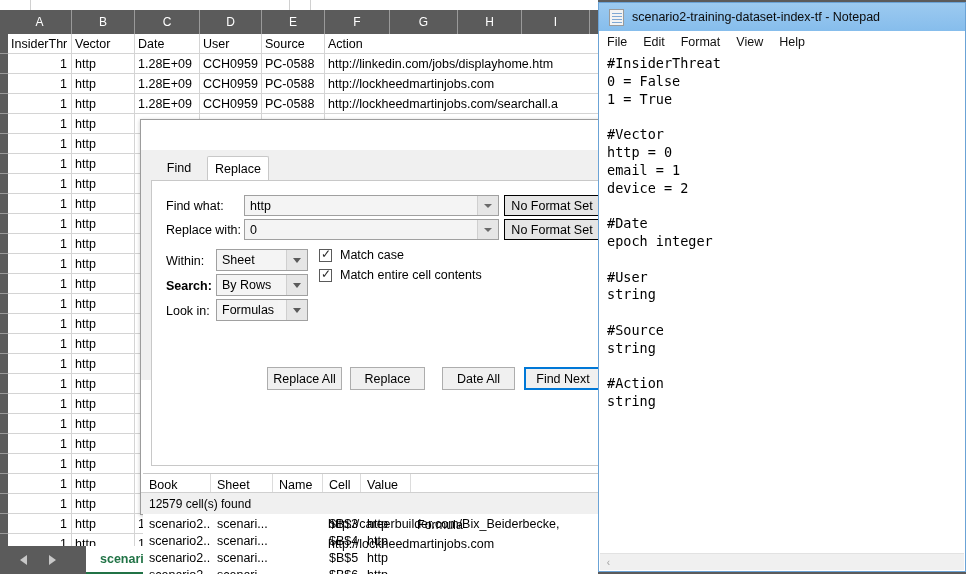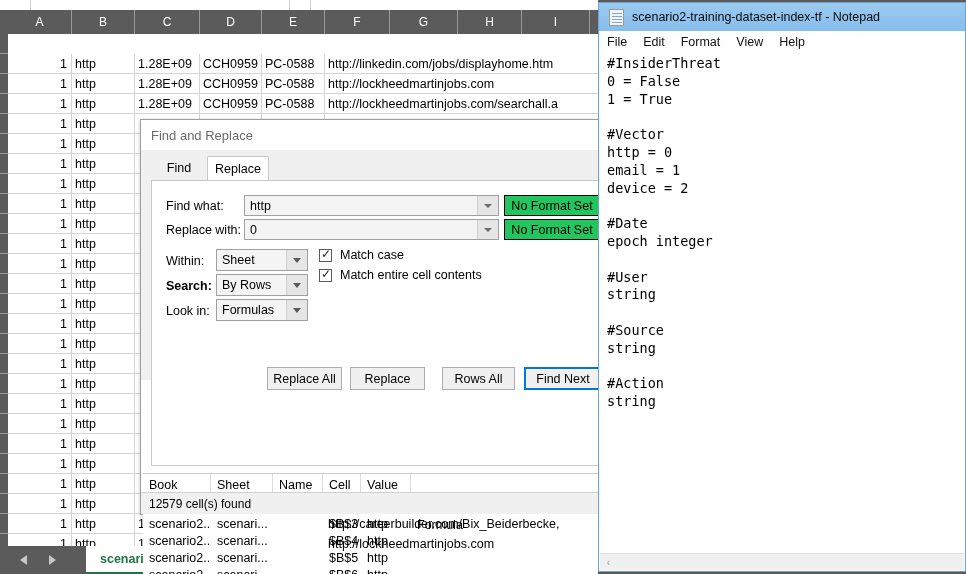--- a/index.html
+++ b/index.html
@@ -71,21 +71,21 @@
   .tabpane { position:absolute; left:10px; top:30px; width:458px; height:286px;
              background:#ffffff; border:1px solid #c8c8c8; }
 
   .lbl { position:absolute; font-size:12.5px; color:#000; }
   .combo { position:absolute; background:#f5f5f5; border:1px solid #a0a0a0; display:flex; }
   .combo .txt { flex:1; font-size:12.5px; color:#000; display:flex; align-items:center; padding-left:5px; background:#f4f4f4; }
   .combo .arrow { width:21px; background:#e6e6e6; border-left:1px solid #cfcfcf;
                   display:flex; align-items:center; justify-content:center; }
   .chev { width:0;height:0;border-left:4px solid transparent;border-right:4px solid transparent;border-top:5px solid #5a5a5a; }
   .chev.thin { border-left:4px solid transparent;border-right:4px solid transparent;border-top:4px solid #6a6a6a; }
-  .fmtbtn { position:absolute; background:#22c55e; border:1px solid #000;
+  .fmtbtn { position:absolute; background:#e5e5e5; border:1px solid #000;
             font-size:12.5px; display:flex; align-items:center; justify-content:center; }
 
   .chk { position:absolute; width:13px; height:13px; background:#fff; border:1px solid #5a5a5a; }
   .chk::after { content:"✓"; position:absolute; left:1px; top:-3px; font-size:12px; color:#2a2a2a; }
 
   .actbtn { position:absolute; height:23px; background:#f0f0f0; border:1px solid #adadad;
             font-size:12.5px; color:#000; display:flex; align-items:center; justify-content:center; }
   .actbtn.default { border:2px solid #0078d7; background:#f0f0f0; }
 
   .results { position:absolute; left:2px; top:353px; width:476px; height:124px;
@@ -172,20 +172,28 @@
         <div class="rowhead-cell" style="top: 360px;"></div>
         <div class="rowhead-cell" style="top: 380px;"></div>
         <div class="rowhead-cell" style="top: 400px;"></div>
         <div class="rowhead-cell" style="top: 420px;"></div>
         <div class="rowhead-cell" style="top: 440px;"></div>
         <div class="rowhead-cell" style="top: 460px;"></div>
         <div class="rowhead-cell" style="top: 480px;"></div>
         <div class="rowhead-cell" style="top: 500px;"></div>
       </div>
     <div class="grid" id="grid">
+        <div class="grow" style="top: 0px;">
+          <div class="gcell" style="left: 0px; width: 64px;">InsiderThr</div>
+          <div class="gcell" style="left: 64px; width: 63px;">Vector</div>
+          <div class="gcell" style="left: 127px; width: 65px;">Date</div>
+          <div class="gcell" style="left: 192px; width: 62px;">User</div>
+          <div class="gcell" style="left: 254px; width: 63px;">Source</div>
+          <div class="gcell wide" style="left: 317px; width: 265px; z-index: 1;">Action</div>
+        </div>
         <div class="grow" style="top: 20px;">
           <div class="gcell num" style="left: 0px; width: 64px;">1</div>
           <div class="gcell" style="left: 64px; width: 63px;">http</div>
           <div class="gcell" style="left: 127px; width: 65px;">1.28E+09</div>
           <div class="gcell" style="left: 192px; width: 62px;">CCH0959</div>
           <div class="gcell" style="left: 254px; width: 63px;">PC-0588</div>
           <div class="gcell wide" style="left: 317px; width: 265px; z-index: 1;">http://linkedin.com/jobs/displayhome.htm</div>
         </div>
         <div class="grow" style="top: 40px;">
           <div class="gcell num" style="left: 0px; width: 64px;">1</div>
@@ -385,21 +393,20 @@
       <div class="nav-arrows">
         <div class="nav-arrow left"></div>
         <div class="nav-arrow right"></div>
       </div>
       <div class="sheet-tab">scenario2-training-dataset-tran</div>
       <div class="add-sheet">+</div>
     </div>
   </div>
 
   <div id="fnr">
-    <div class="fnr-title">Find and Replace</div>
 
     <div class="fnr-body">
 
       <div class="tabs">
         <div class="tab inactive">Find</div>
         <div class="tab active">Replace</div>
       </div>
 
       <div class="tabpane">
 
@@ -446,21 +453,21 @@
         </div>
 
         <div class="chk" style="left:167px; top:68px;"></div>
         <div class="lbl" style="left:188px; top:67px;">Match case</div>
 
         <div class="chk" style="left:167px; top:88px;"></div>
         <div class="lbl" style="left:188px; top:87px;">Match entire cell contents</div>
 
         <div class="actbtn" style="left:115px; top:186px; width:75px;">Replace All</div>
         <div class="actbtn" style="left:198px; top:186px; width:75px;">Replace</div>
-        <div class="actbtn" style="left:290px; top:186px; width:73px;">Rows All</div>
+        <div class="actbtn" style="left:290px; top:186px; width:73px;">Date All</div>
         <div class="actbtn default" style="left:372px; top:186px; width:78px;">Find Next</div>
 
       </div>
     </div>
 
     <div class="results">
       <div class="res-header" id="resHeader">
           <div class="res-col" style="left: 0px; width: 68px;">Book</div>
           <div class="res-col" style="left: 68px; width: 62px;">Sheet</div>
           <div class="res-col" style="left: 130px; width: 50px;">Name</div>

